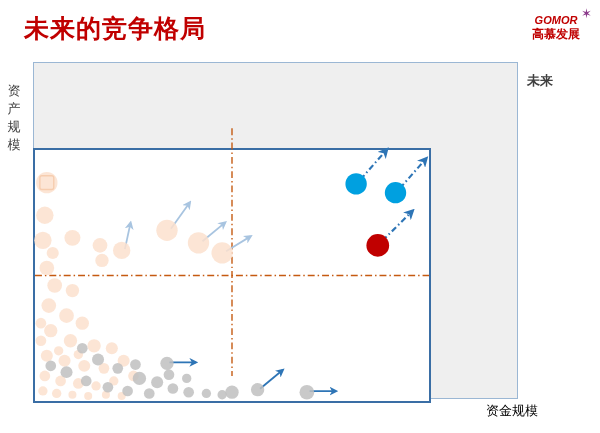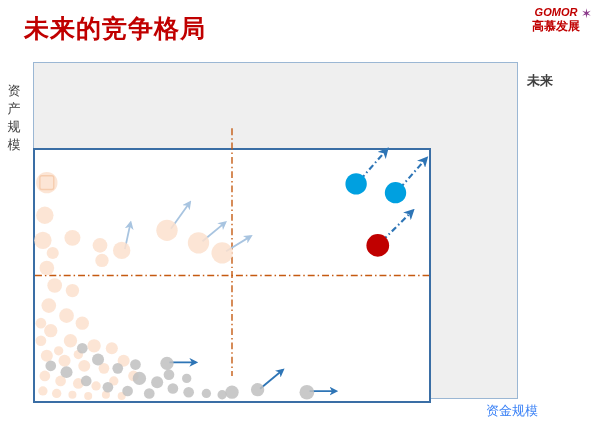--- a/index.html
+++ b/index.html
@@ -20,20 +20,21 @@
     letter-spacing:1px;
     white-space:nowrap;
   }
 
   
   .logo{position:absolute;right:8px;top:6px;width:72px;height:32px;text-align:center;}
   .logo-top{
     font-size:11px;font-weight:bold;font-style:italic;
     color:#C00000;letter-spacing:0px;line-height:13px;
     white-space:nowrap;
+    margin-top:8px;
   }
   .logo-star{
     position:absolute;right:0px;top:1px;
     color:#8B3A8B;font-size:13px;line-height:13px;font-weight:bold;
   }
   .logo-bottom{
     font-size:12px;font-weight:bold;color:#C00000;
     line-height:14px;letter-spacing:0px;white-space:nowrap;font-family:Liberation Serif, serif;
   }
 
@@ -57,21 +58,21 @@
 
   
   .y-label{
     position:absolute;left:4px;top:82px;
     width:20px;
     font-size:13px;color:#404040;line-height:18px;text-align:center;
   }
   .y-label span{display:block;}
   .x-label{
     position:absolute;left:486px;top:402px;
-    font-size:13px;color:#3b82f6;white-space:nowrap;
+    font-size:13px;color:#000000;white-space:nowrap;
   }
   .future-label{
     position:absolute;left:527px;top:72px;
     font-size:13px;color:#404040;white-space:nowrap;font-weight:bold;
   }
 </style>
 </head>
 <body>
 
 <div id="slide">

